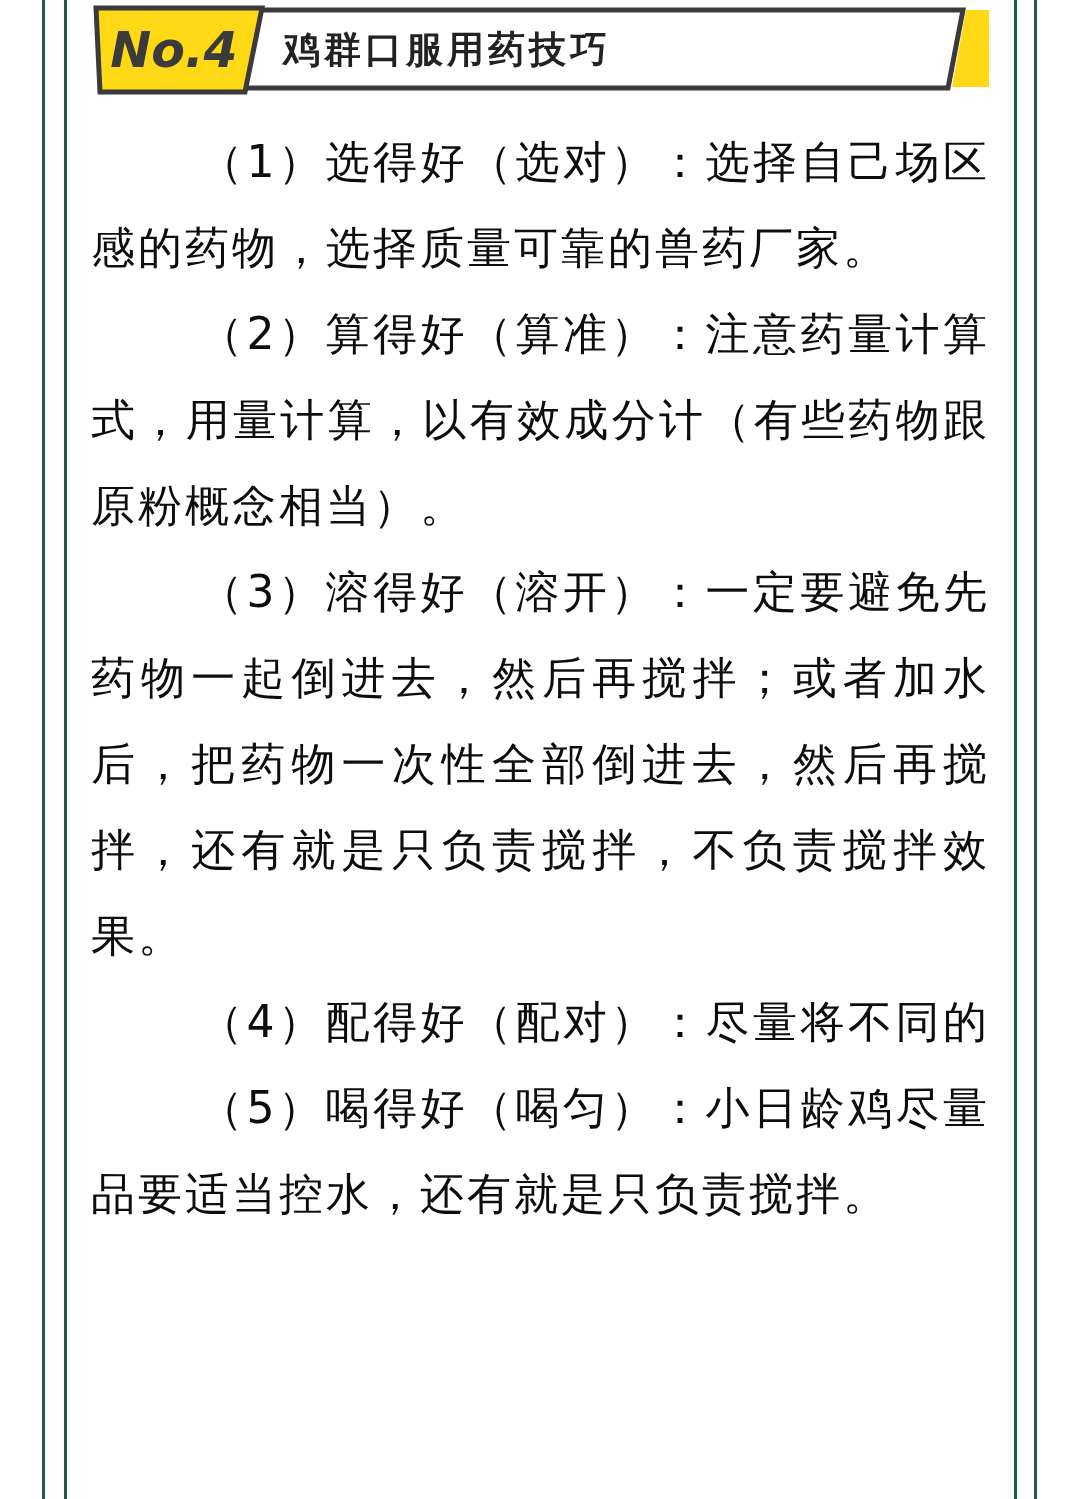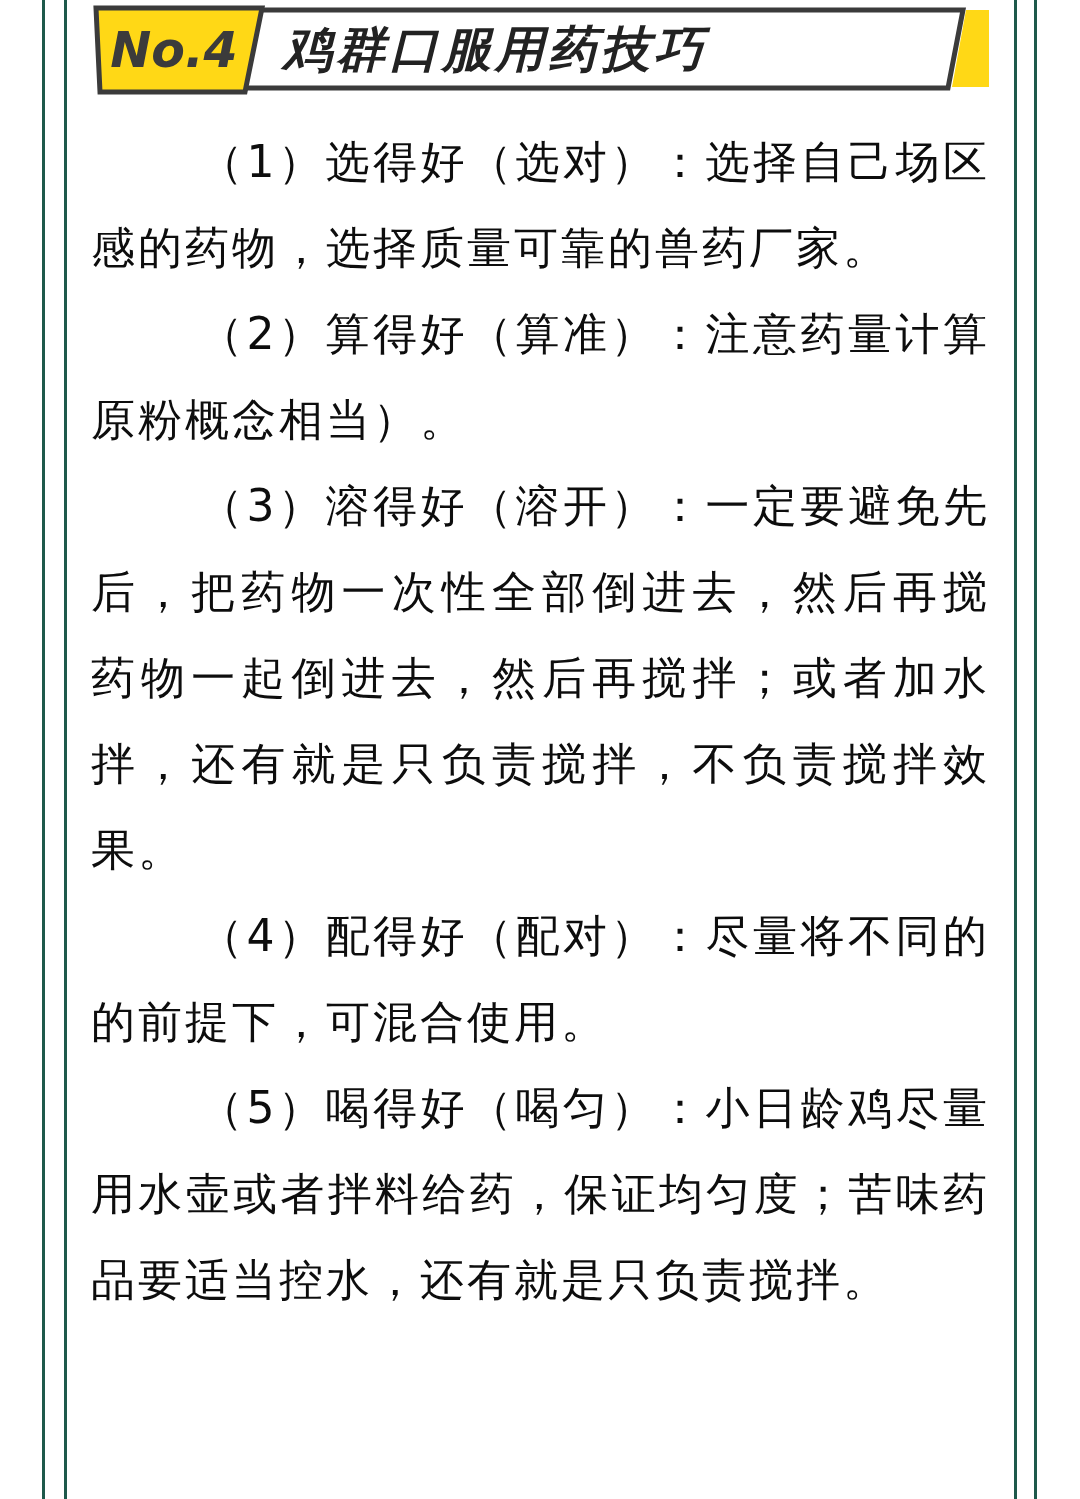--- a/index.html
+++ b/index.html
@@ -41,27 +41,26 @@
     font-family: "DejaVu Sans", "Liberation Sans", sans-serif;
     font-style: italic;
     font-weight: bold;
     font-size: 49px;
     fill: #3b3b3b;
   }
   .section-title {
     position: absolute;
     left: 283px;
     top: 26px;
-    font-size: 49px;
+    font-size: 37px;
     line-height: 48px;
     font-weight: bold;
     letter-spacing: 4px;
     color: #222222;
     white-space: nowrap;
-    font-style: italic;
   }
 
   
   .article-body {
     position: absolute;
     top: 119px;
     left: 91px;
     width: 899px;
     color: #0d0d0d;
     font-size: 44px;
@@ -110,36 +109,35 @@
 
   <div class="article-body">
 
     <div class="paragraph">
       <div class="text-line jl indent">（1）选得好（选对）：选择自己场区敏</div>
       <div class="text-line last">感的药物，选择质量可靠的兽药厂家。</div>
     </div>
 
     <div class="paragraph">
       <div class="text-line jl indent">（2）算得好（算准）：注意药量计算方</div>
+      <div class="text-line jl">式，用量计算，以有效成分计（有些药物跟</div>
       <div class="text-line last">原粉概念相当）。</div>
     </div>
 
     <div class="paragraph">
       <div class="text-line jl indent">（3）溶得好（溶开）：一定要避免先把</div>
+      <div class="text-line jl">药物一起倒进去，然后再搅拌；或者加水</div>
       <div class="text-line jl">后，把药物一次性全部倒进去，然后再搅</div>
-      <div class="text-line jl">药物一起倒进去，然后再搅拌；或者加水</div>
       <div class="text-line jl">拌，还有就是只负责搅拌，不负责搅拌效</div>
       <div class="text-line last">果。</div>
     </div>
 
     <div class="paragraph">
       <div class="text-line jl indent">（4）配得好（配对）：尽量将不同的药</div>
-      <div class="text-line last">的前提下，可混合使用。</div>
     </div>
 
     <div class="paragraph">
       <div class="text-line jl indent">（5）喝得好（喝匀）：小日龄鸡尽量用</div>
-      <div class="text-line jl">用水壶或者拌料给药，保证均匀度；苦味药</div>
       <div class="text-line last">品要适当控水，还有就是只负责搅拌。</div>
     </div>
 
   </div>
 </div>
 
 </body></html>

